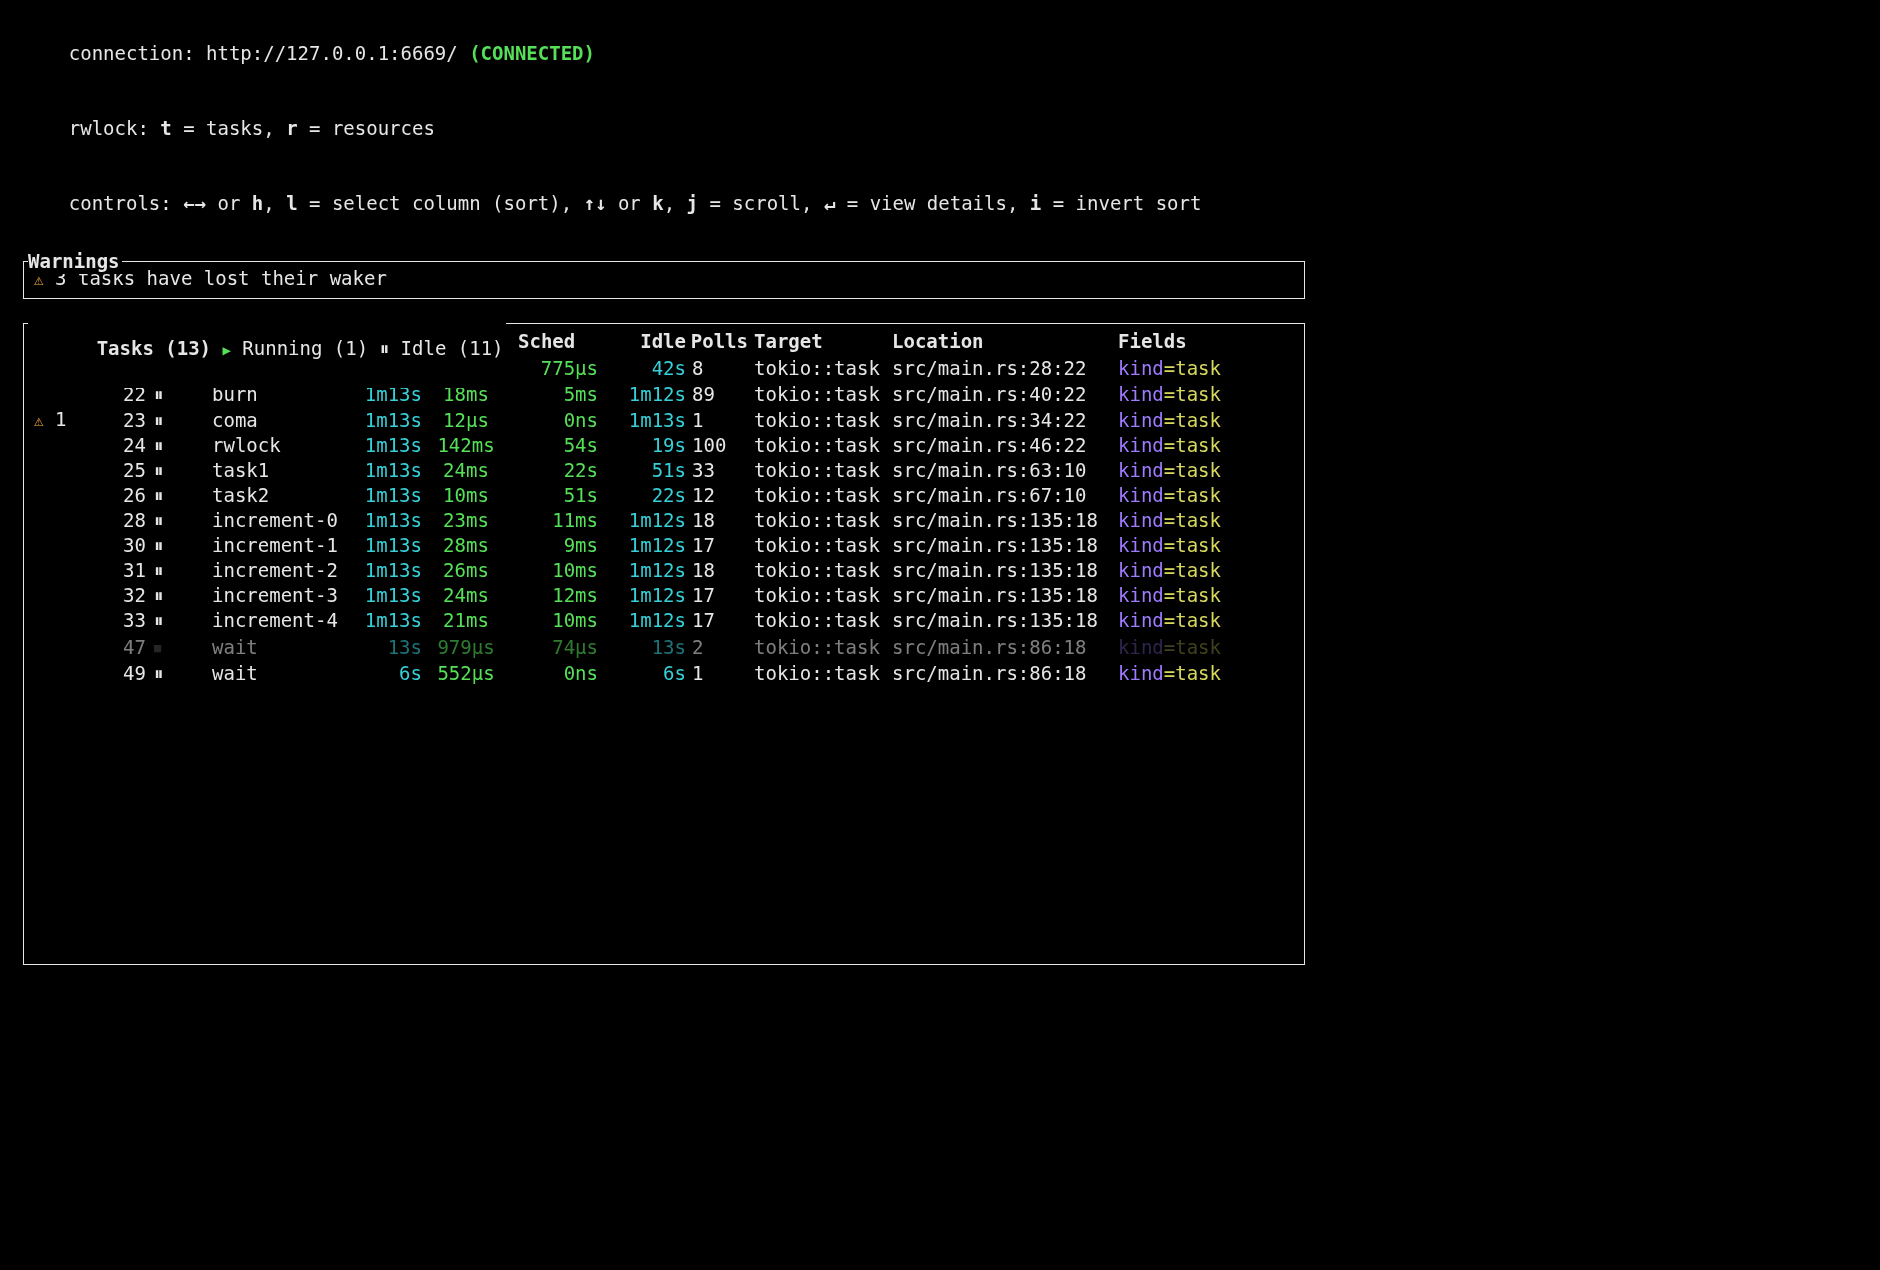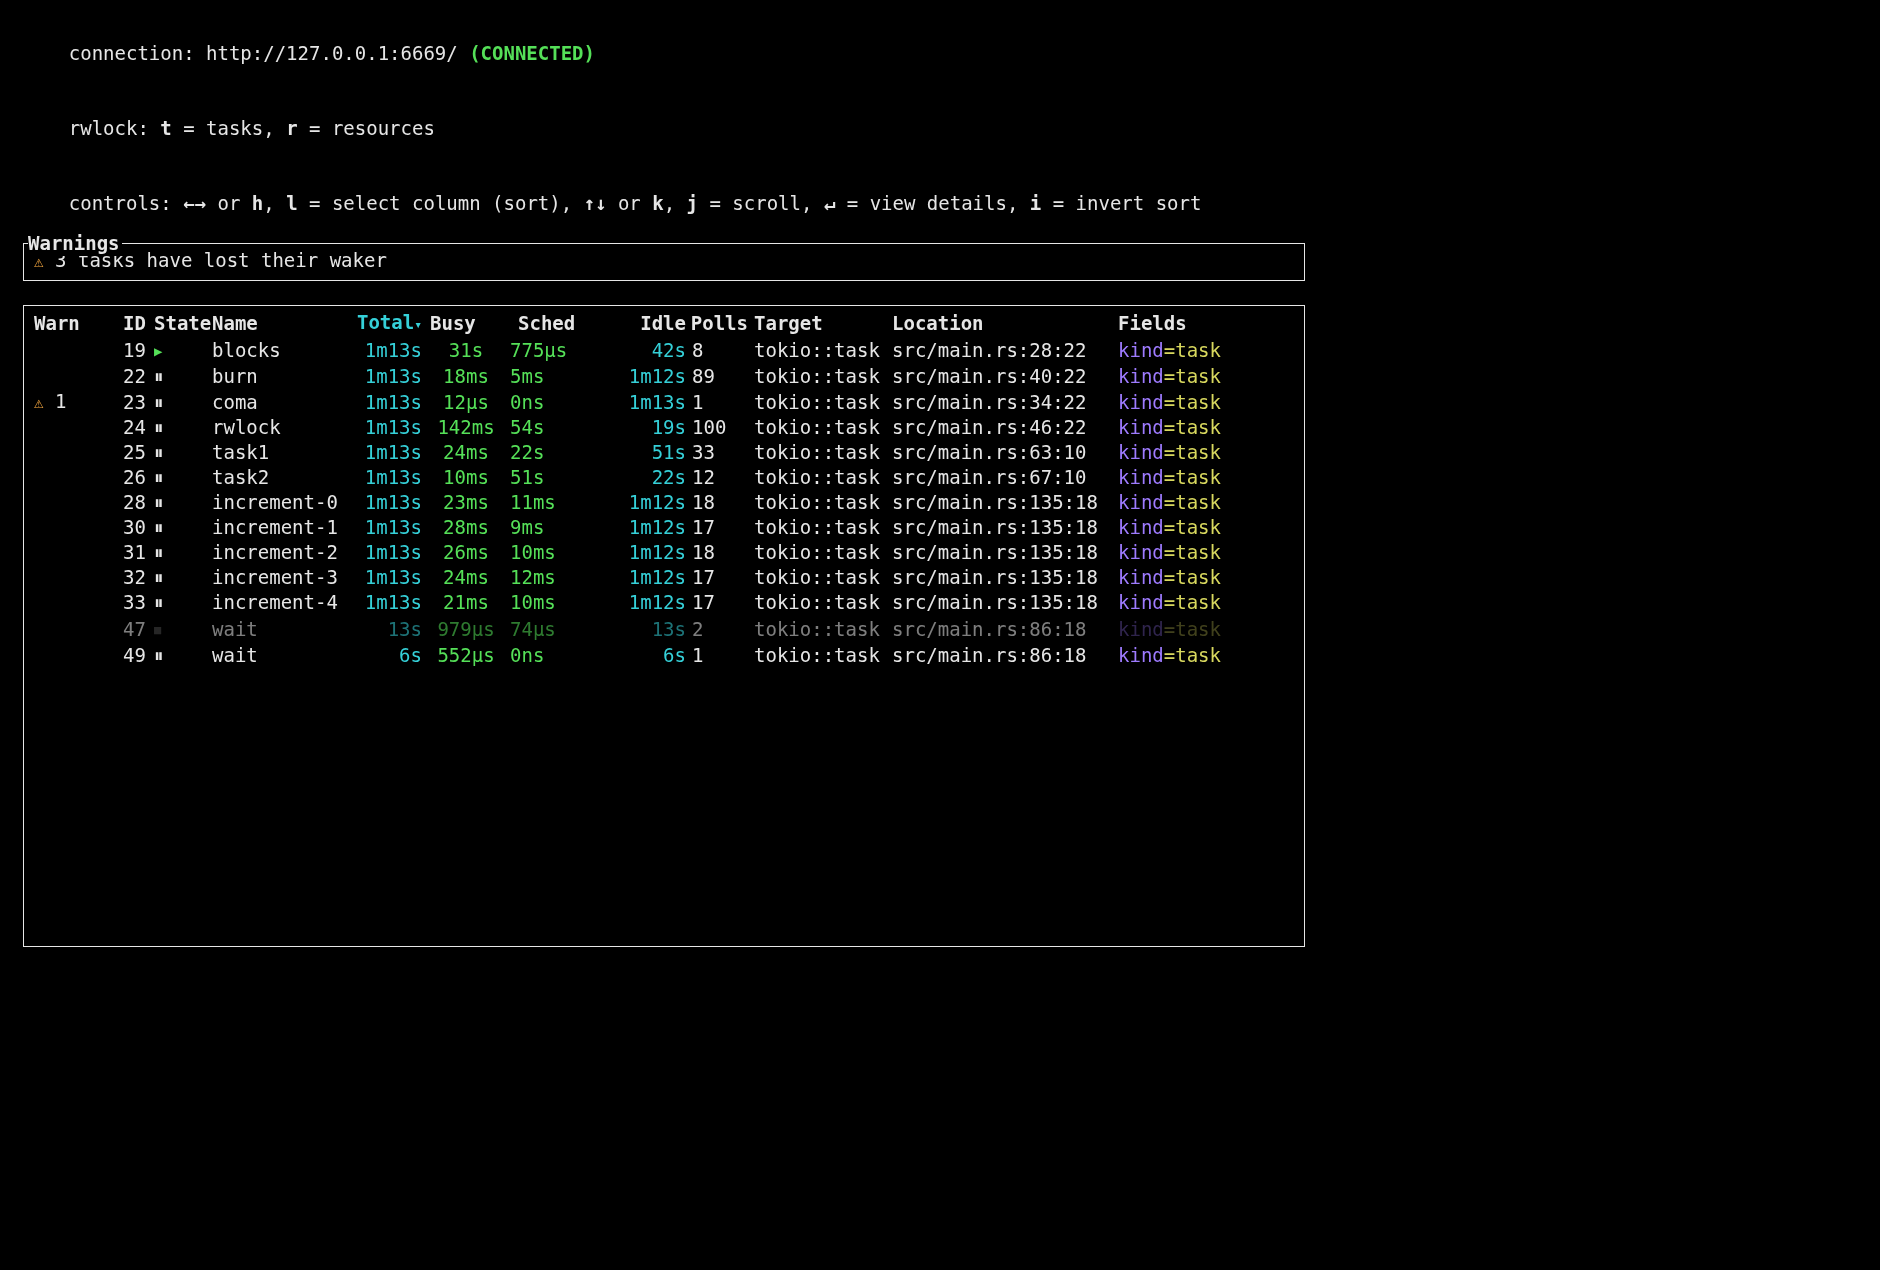--- a/index.html
+++ b/index.html
@@ -18,38 +18,38 @@
     font-size:19px;line-height:25px;width:1880px;}
   .wrap{padding:16px 16px 0 23px;}
   .bold{font-weight:bold;}
   .cyan{color:var(--cyan);}
   .green{color:var(--green);}
   .purple{color:var(--purple);}
   .yellow{color:var(--yellow);}
   .header-line{white-space:pre;}
   
   
-  .box{position:relative;border:1px solid var(--border);margin-top:2px;padding:4px 10px 6px 10px;}
+  .box{position:relative;border:1px solid var(--border);margin-top:20px;padding:4px 10px 6px 10px;}
   .box-title{position:absolute;top:-13px;left:4px;background:var(--bg);padding:0 2px 0 0;font-weight:bold;white-space:pre;}
   .box-title .sub{font-weight:normal;}
   .box.tasks{margin-top:24px;border-top-color:var(--border);min-height:630px;width:1260px;}
   
   .warn-sym{color:var(--orange);font-size:16px;}
   
   table{border-collapse:collapse;font:inherit;white-space:pre;}
   th{font-weight:bold;text-align:left;padding:0;}
   td{padding:0;}
   
   .c-warn{width:64px;text-align:left;}
   .c-id{width:48px;text-align:right;padding-right:6px;}
   .c-state{width:58px;text-align:left;padding-left:2px;}
   .c-name{width:136px;text-align:left;}
   .c-total{width:74px;text-align:right;}
   .c-busy{width:80px;text-align:center;}
-  .c-sched{width:80px;text-align:left;}
+  .c-sched{width:80px;text-align:right;}
   .c-idle{width:80px;text-align:right;}
   .c-polls{width:56px;text-align:right;padding-right:6px;}
   .c-polls-v{text-align:left;padding-left:6px;}
   .c-target{width:138px;text-align:left;}
   .c-loc{width:220px;text-align:left;}
   .c-fields{text-align:left;padding-left:6px;}
   
   th.c-total{text-align:right;}
   th.c-busy{text-align:left;padding-left:8px;}
   th.c-sched{text-align:left;padding-left:8px;}
@@ -81,20 +81,23 @@
 
   <div class="box" style="width:1260px;">
     <div class="box-title">Warnings</div>
     <div>
       <span class="warn-sym">⚠</span>
       <span>3 tasks have lost their waker</span>
     </div>
   </div>
 
   <div class="box tasks">
+    <div class="box-title">
+      <span>Tasks (13) </span><span class="state-run sub">▶</span><span class="sub"> Running (1) </span><span class="sub">⏸</span><span class="sub"> Idle (11)</span>
+    </div>
 
     <table>
       <thead>
         <tr>
           <th class="c-warn">Warn</th>
           <th class="c-id">ID</th>
           <th class="c-state">State</th>
           <th class="c-name">Name</th>
           <th class="c-total cyan"><span>Total</span><span class="sort-ind">▾</span></th>
           <th class="c-busy">Busy</th>

